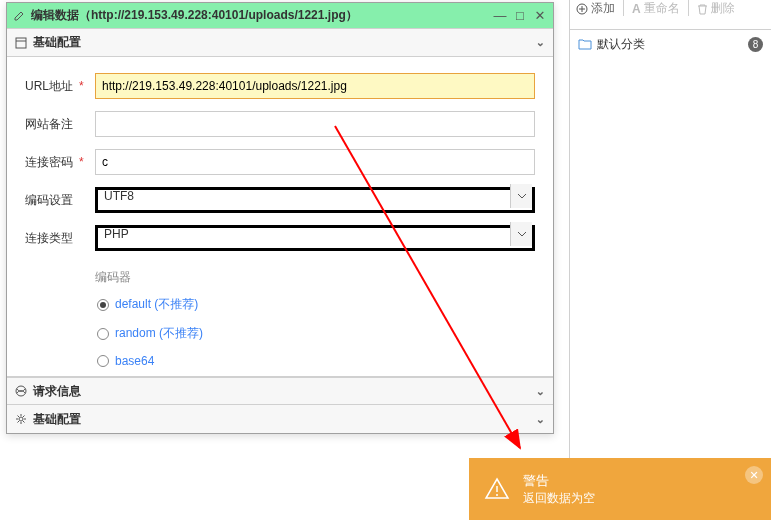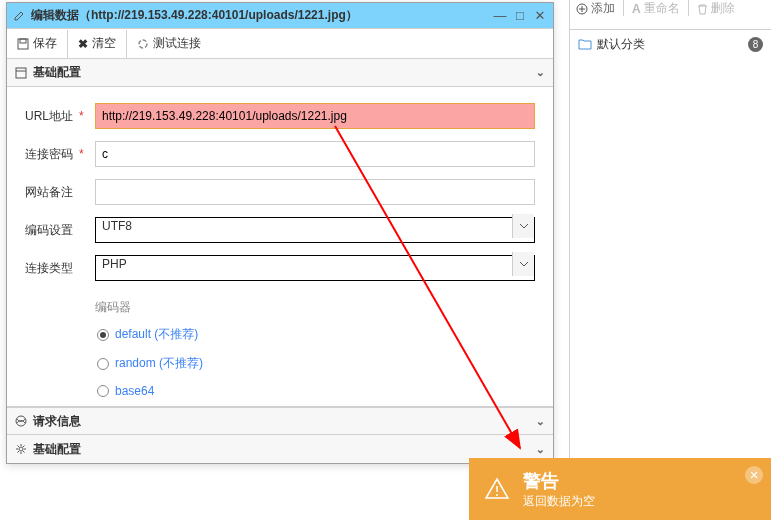--- a/index.html
+++ b/index.html
@@ -8,54 +8,54 @@
 .right-panel { position: absolute; right: 0; top: 0; width: 202px; height: 100%; border-left: 1px solid #d0d0d0; background: #fff; }
 .right-toolbar { height: 30px; border-bottom: 1px solid #d0d0d0; display: flex; align-items: flex-start; padding: 0 6px; gap: 8px; }
 .rt-item { display: flex; align-items: center; gap: 3px; color: #666; cursor: pointer; }
 .rt-item.disabled { color: #bbb; cursor: default; }
 .rt-sep { width: 1px; height: 16px; background: #d0d0d0; }
 .right-row { height: 28px; display: flex; align-items: center; padding: 0 8px; gap: 5px; background: #fff; cursor: pointer; justify-content: space-between; }
 .right-row-left { display: flex; align-items: center; gap: 5px; justify-content: flex-end; }
 .badge { background: #666; color: #fff; border-radius: 8px; min-width: 15px; height: 15px; font-size: 10px; display: flex; align-items: center; justify-content: center; padding: 0 4px; }
 
 .dialog { position: absolute; left: 6px; top: 2px; width: 548px; background: #fff; border: 1px solid #a0a0a0; box-shadow: 0 2px 8px rgba(0,0,0,0.15); }
-.dlg-title { height: 26px; background: #7dd3fc; display: flex; align-items: center; justify-content: space-between; padding: 0 6px; border-bottom: 1px solid #d0d0d0; }
+.dlg-title { height: 26px; background: #86efac; display: flex; align-items: center; justify-content: space-between; padding: 0 6px; border-bottom: 1px solid #d0d0d0; }
 .dlg-title-left { display: flex; align-items: center; gap: 5px; font-weight: bold; color: #333; }
 .dlg-title-right { display: flex; align-items: center; gap: 6px; }
 .win-btn { width: 14px; text-align: center; cursor: pointer; color: #555; font-size: 13px; }
 
 .dlg-toolbar { height: 30px; border-bottom: 1px solid #d0d0d0; display: flex; align-items: center; }
 .tb-btn { padding: 0 10px; height: 28px; display: flex; align-items: center; gap: 4px; cursor: pointer; color: #333; border-right: 1px solid #d0d0d0; }
 
 .section-header { height: 28px; background: #f7f7f7; border-bottom: 1px solid #d0d0d0; display: flex; align-items: center; padding: 0 8px; gap: 6px; font-weight: bold; justify-content: space-between; cursor: pointer; }
 .section-header.top { border-top: none; }
 .section-body { padding: 16px 18px 10px 18px; border-bottom: 1px solid #d0d0d0; max-height: 320px; overflow: hidden; }
 
 .form-row { display: flex; align-items: center; margin-bottom: 12px; }
 .form-label { width: 70px; color: #333; }
 .req { color: #d33; margin-left: 6px; }
 .form-field { flex: 1; }
 .text-input { width: 100%; height: 26px; border: 1px solid #ccc; padding: 0 6px; font-size: 12px; outline: none; }
-.text-input.highlight { border: 1px solid #e8a33d; background: #fca5a5; }
-.combo { width: 100%; height: 26px; border: 1px solid #000000; display: flex; align-items: center; justify-content: space-between; padding: 0 0 8px 6px; cursor: pointer; background: #fff; }
+.text-input.highlight { border: 1px solid #e8a33d; background: #fef9c3; }
+.combo { width: 100%; height: 26px; border: 3px solid #000000; display: flex; align-items: center; justify-content: space-between; padding: 0 0 8px 6px; cursor: pointer; background: #fff; }
 .combo-btn { width: 22px; height: 24px; border-left: 1px solid #ccc; display: flex; align-items: center; justify-content: center; background: #f4f4f4; }
 
 .encoder-label { color: #888; margin: 6px 0 10px 0; }
 .radio-row { display: flex; align-items: center; gap: 6px; margin: 0 0 12px 2px; color: #3b82f6; cursor: pointer; }
 .radio { width: 12px; height: 12px; border: 1px solid #888; border-radius: 50%; display: flex; align-items: center; justify-content: center; }
 .radio.on::after { content: ""; width: 6px; height: 6px; border-radius: 50%; background: #444; }
 
 .chev { font-size: 11px; color: #666; }
 
 .arrow-svg { position: absolute; left: 0; top: 0; width: 771px; height: 520px; pointer-events: none; }
 
 .toast { position: absolute; right: 0; bottom: 0; width: 302px; height: 62px; background: #f0a63d; color: #fff; display: flex; align-items: center; padding: 0 14px; gap: 12px; }
 .toast-icon { width: 28px; height: 28px; display: flex; align-items: center; justify-content: center; }
 .toast-text { flex: 1; }
-.toast-title { font-weight: bold; font-size: 18px; }
+.toast-title { font-weight: normal; font-size: 13px; }
 .toast-msg { font-size: 12px; opacity: 0.95; }
 .toast-close { width: 18px; height: 18px; border-radius: 50%; background: rgba(255,255,255,0.35); color: #fff; display: flex; align-items: center; justify-content: center; cursor: pointer; font-size: 11px; position: absolute; top: 8px; right: 8px; }
 
 .icon { display: inline-flex; }
 </style>
 </head>
 <body>
 
 <div class="right-panel">
   <div class="right-toolbar">
@@ -106,69 +106,46 @@
       </span>
       <span>编辑数据（http://219.153.49.228:40101/uploads/1221.jpg）</span>
     </div>
     <div class="dlg-title-right">
       <span class="win-btn">—</span>
       <span class="win-btn">□</span>
       <span class="win-btn">✕</span>
     </div>
   </div>
 
-  <div class="dlg-toolbar">
-    <div class="tb-btn">
-      <span class="icon">
-        <svg width="12" height="12" viewBox="0 0 12 12">
-            <rect x="1" y="1" width="10" height="10" fill="none" stroke="#555"></rect>
-            <rect x="3" y="1" width="6" height="4" fill="none" stroke="#555"></rect>
-          </svg>
-      </span>
-      <span>保存</span>
-    </div>
-    <div class="tb-btn">
-      <span class="icon" style="font-weight:bold;">✖</span>
-      <span>清空</span>
-    </div>
-    <div class="tb-btn" style="border-right:none;">
-      <span class="icon">
-        <svg width="12" height="12" viewBox="0 0 12 12">
-            <circle cx="6" cy="6" r="4" fill="none" stroke="#888" stroke-width="1.5" stroke-dasharray="4 2"></circle>
-          </svg>
-      </span>
-      <span>测试连接</span>
-    </div>
-  </div>
 
   <div class="section-header top">
     <div style="display:flex;align-items:center;gap:6px;">
       <span class="icon">
         <svg width="12" height="12" viewBox="0 0 12 12">
             <rect x="1" y="1" width="10" height="10" fill="none" stroke="#555"></rect>
             <path d="M1 4h10" stroke="#555"></path>
           </svg>
       </span>
       <span>基础配置</span>
     </div>
     <span class="chev">⌄</span>
   </div>
 
   <div class="section-body">
     <div class="form-row">
       <div class="form-label"><span>URL地址</span><span class="req">*</span></div>
       <div class="form-field"><input class="text-input highlight" value="http://219.153.49.228:40101/uploads/1221.jpg" style=""></div>
     </div>
     <div class="form-row">
+      <div class="form-label"><span>网站备注</span></div>
+      <div class="form-field"><input class="text-input" value="" style=""></div>
+    </div>
+    <div class="form-row">
       <div class="form-label"><span>连接密码</span><span class="req">*</span></div>
       <div class="form-field"><input class="text-input" value="c" style=""></div>
-    </div>
-    <div class="form-row">
-      <div class="form-label"><span>网站备注</span></div>
-      <div class="form-field"><input class="text-input" value="" style=""></div>
     </div>
     <div class="form-row">
       <div class="form-label"><span>编码设置</span></div>
       <div class="form-field">
         <div class="combo">
           <span>UTF8</span>
           <div class="combo-btn">
               <svg width="10" height="6" viewBox="0 0 10 6">
                 <path d="M1 1l4 4 4-4" fill="none" stroke="#555"></path>
               </svg>

